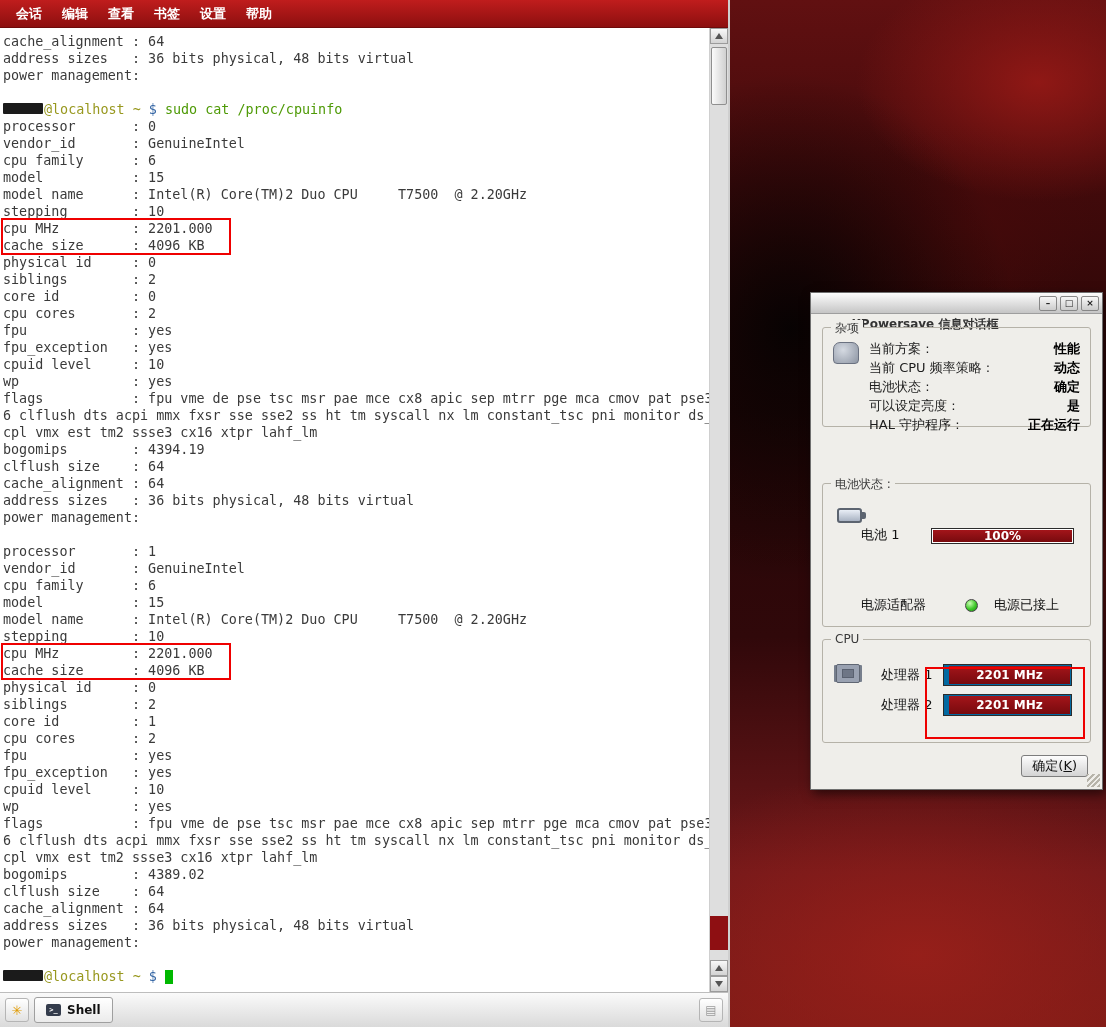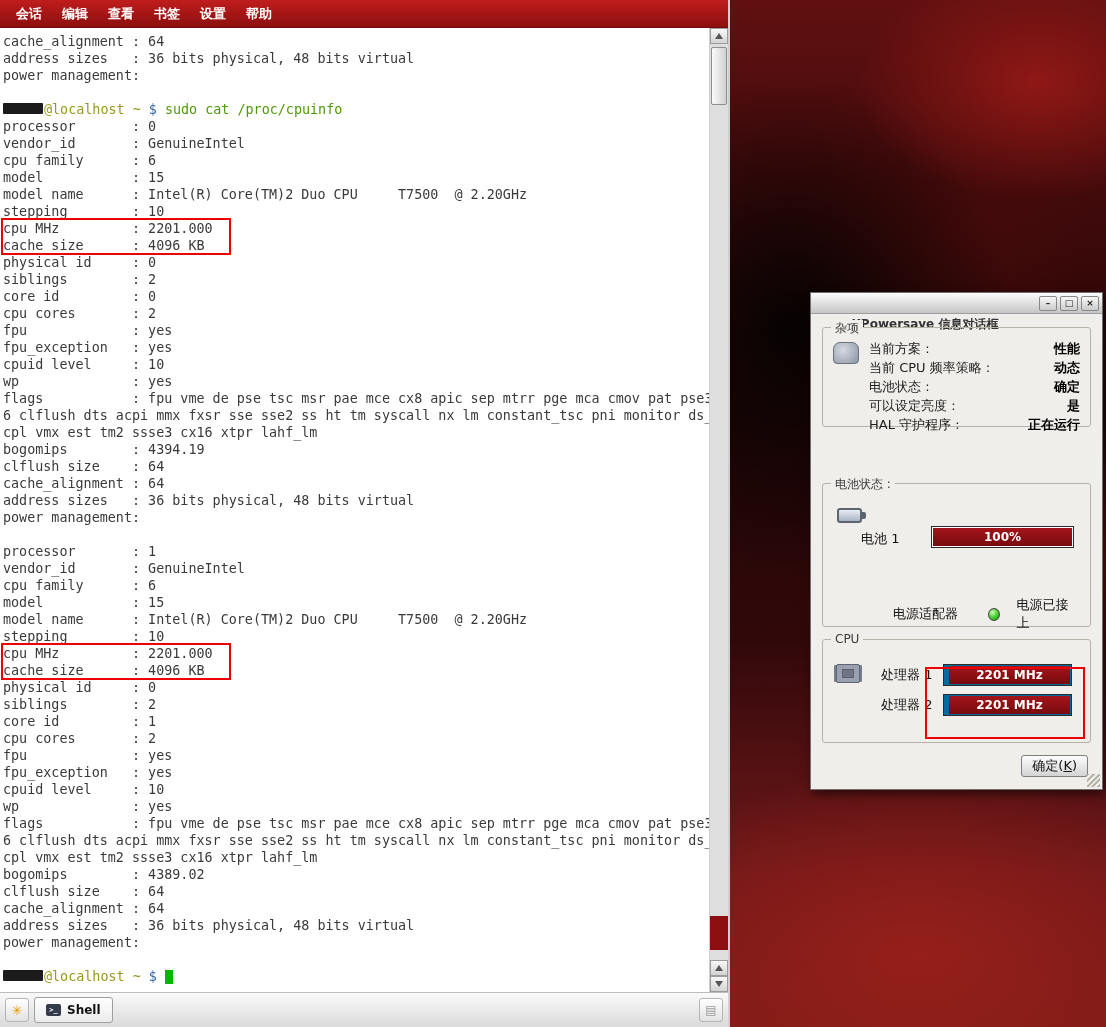--- a/index.html
+++ b/index.html
@@ -68,23 +68,23 @@
   .misc-icon { position:absolute; left:10px; top:14px; width:26px; height:22px; border:1px solid #6a7180; border-radius:7px 7px 4px 4px; background:radial-gradient(circle at 38% 35%, #d5dae2, #8d95a3); }
   .misc-rows { position:absolute; left:46px; right:10px; top:11px; }
   .m-row { display:flex; justify-content:space-between; align-items:center; height:19px; }
   .m-label { font-size:13px; color:#1c1c1c; }
   .m-value { font-size:13px; font-weight:bold; color:#000; }
 
   .batt-icon { position:absolute; left:14px; top:24px; width:25px; height:15px; border:2px solid #5c6470; border-radius:3px; background:linear-gradient(#e9eef6,#a9b3c3); }
   .batt-icon::after { content:""; position:absolute; right:-6px; top:2px; width:4px; height:7px; background:#5c6470; border-radius:0 2px 2px 0; }
   .batt-row { position:absolute; left:38px; right:16px; top:42px; display:flex; align-items:flex-end;gap:12px; }
   .batt-label { width:58px; font-size:13px; color:#111; }
-  .bar { flex:1; height:22px; border:1px solid #2b2b2b; background:#fff; position:relative; }
+  .bar { flex:1; height:16px; border:1px solid #2b2b2b; background:#fff; position:relative; }
   .bar-fill { position:absolute; top:1px; bottom:1px; right:1px; left:1px; background:linear-gradient(#a3151a,#780a0e); display:flex; align-items:center; justify-content:center; color:#fff; font:bold 12px "DejaVu Sans",sans-serif; }
-  .adapter-row { position:absolute; left:38px; right:14px; top:112px; display:flex; align-items:center; font-size:13px; color:#111;margin-left:32px; }
+  .adapter-row { position:absolute; left:38px; right:14px; top:112px; display:flex; align-items:center; font-size:13px; color:#111; }
   .adapter-label { width:104px; }
   .led { width:13px; height:13px; border-radius:50%; border:1px solid #444; background:radial-gradient(circle at 35% 30%, #c9ffb1, #3ec829 55%, #1e8c12); }
   .adapter-status { margin-left:16px; }
 
   .cpu-icon { position:absolute; left:13px; top:24px; width:24px; height:19px; background:#99a1b1; border:1px solid #5f6673; border-radius:2px; box-shadow:-3px 0 0 -1px #777f8d, 3px 0 0 -1px #777f8d; }
   .cpu-icon::after { content:""; position:absolute; left:5px; top:4px; right:5px; bottom:4px; background:#6e7686; border:1px solid #5a6170; }
   .cpu-rows { position:absolute; left:58px; right:18px; top:20px; }
   .cpu-row { display:flex; align-items:center; height:30px; gap:6px; }
   .cpu-label { width:56px; font-size:13px; color:#111; }
   .cpu-bar-wrap { flex:1; height:22px; border:1px solid #2b2b2b; background:#0369a1; position:relative; }

